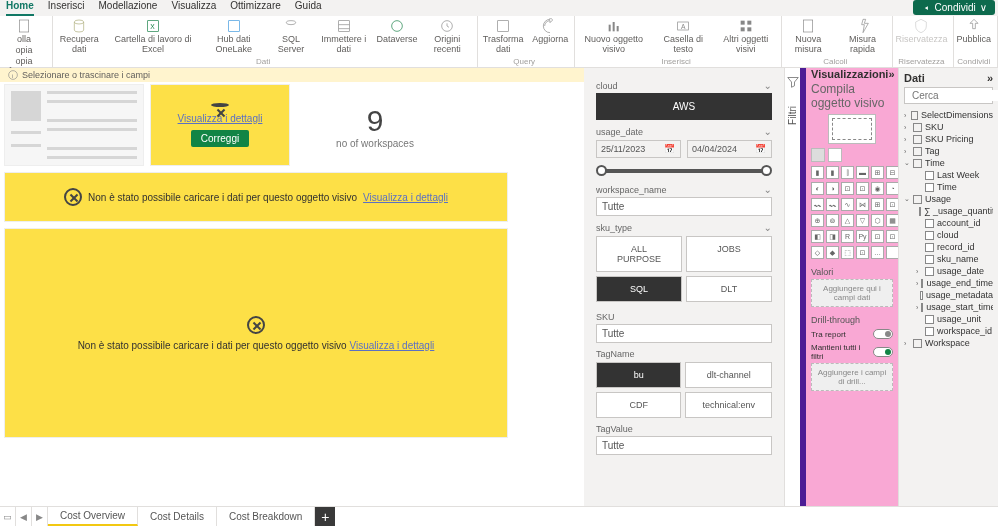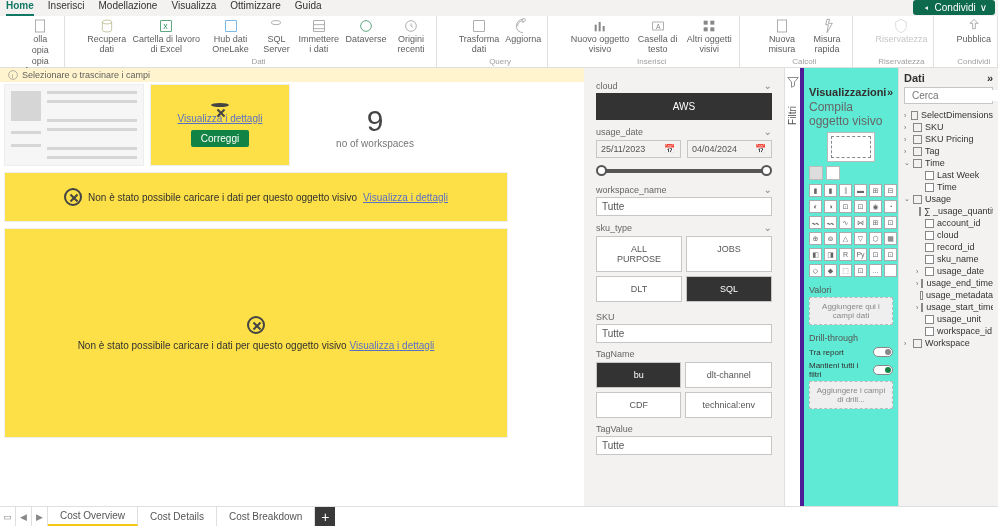--- a/index.html
+++ b/index.html
@@ -9,21 +9,21 @@
   .share-btn { position: absolute; top: 0; right: 3px; background: #0d6a4d; color: #fff; border-radius: 3px; padding: 2px 8px; font-size: 10px; display: flex; align-items: center; gap: 4px; }
   .share-btn svg { width: 10px; height: 10px; fill: #fff; }
 
   
   .menubar { display: flex; gap: 14px; padding: 0 6px; height: 16px; font-size: 10px; color: #323130; }
   .menubar .tab { cursor: pointer; padding-bottom: 2px; }
   .menubar .tab.active { color: #117865; border-bottom: 2px solid #117865; font-weight: 600; }
 
   
   .ribbon { background: #fff; border-bottom: 1px solid #e1dfdd; display: flex; height: 52px; }
-  .ribbon-group { border-right: 1px solid #e1dfdd; padding: 2px 6px 0 22px; display: flex; flex-direction: column; justify-content: space-between; }
+  .ribbon-group { border-right: 1px solid #e1dfdd; padding: 2px 6px 0 2px; display: flex; flex-direction: column; justify-content: space-between; }
   .ribbon-group-items { display: flex; gap: 6px; align-items: flex-start; }
   .ribbon-item { display: flex; flex-direction: column; align-items: center; gap: 1px; font-size: 9px; color: #605e5c; cursor: pointer; text-align: center; line-height: 1.1; }
   .ribbon-item.disabled { color: #c8c6c4; }
   .ribbon-item svg { width: 20px; height: 16px; }
   .ribbon-group-label { text-align: center; font-size: 8px; color: #a19f9d; padding-bottom: 1px; }
 
   
   .main { display: flex; height: 440px; }
 
   .canvas { flex: 1; background: #fff; position: relative; overflow: hidden; }
@@ -63,21 +63,21 @@
   .slider-knob { position: absolute; top: 3px; width: 11px; height: 11px; border: 2px solid #555; border-radius: 50%; background: #fff; }
   .btn-grid { display: grid; grid-template-columns: 1fr 1fr; gap: 4px; margin-top: 3px; }
   .btn-grid .b { border: 1px solid #c8c6c4; text-align: center; padding: 7px 16px; font-size: 9px; background: #fff; cursor: pointer; }
   .btn-grid .b.sel { background: #333; color: #fff; }
   .caret { font-size: 10px; color: #888; }
 
   
   .side-strip { width: 16px; background: #fff; border-left: 1px solid #e1dfdd; display: flex; flex-direction: column; align-items: center; padding-top: 8px; gap: 18px; }
   .side-strip .vlabel { writing-mode: vertical-rl; transform: rotate(180deg); font-size: 10px; color: #555; }
 
-  .viz-pane { width: 98px; background: #5eead4; border-left: 4px solid #4c1d95; padding: 18px 5px; }
+  .viz-pane { width: 98px; background: #f9a8d4; border-left: 6px solid #4c1d95; padding: 0 5px; }
   .pane-header { display: flex; justify-content: space-between; align-items: center; font-size: 11px; font-weight: 600; }
   .pane-sub { font-size: 12px; color: #666; margin-top: 2px; }
   .viz-sketch { width: 48px; height: 30px; margin: 4px auto; border: 1px solid #bbb; background: #fff; position: relative; }
   .viz-sketch::after { content: ""; position: absolute; inset: 3px; border: 1px dashed #888; }
   .toggle-row { display: flex; gap: 3px; margin: 4px 0; }
   .toggle-row .tg { width: 14px; height: 14px; border: 1px solid #bbb; background: #fff; }
   .toggle-row .tg.on { background: #ddd; }
   .viz-icons { display: grid; grid-template-columns: repeat(6, 1fr); gap: 3px 2px; margin-top: 4px; }
   .viz-icons .vi { width: 13px; height: 13px; background: #fff; border: 1px solid #aaa; display: flex; align-items: center; justify-content: center; font-size: 7px; color: #666; }
   .section-label { font-size: 9px; color: #555; margin-top: 8px; }
@@ -371,22 +371,22 @@
       </div>
     <div class="slot">Tutte</div>
 
     <div class="flabel">
         <span>sku_type</span>
         <span class="caret">⌄</span>
       </div>
     <div class="btn-grid" id="sku-type-grid">
         <div class="b">ALL PURPOSE</div>
         <div class="b">JOBS</div>
+        <div class="b sel">SQL</div>
         <div class="b">DLT</div>
-        <div class="b sel">SQL</div>
       </div>
 
     <div class="flabel" style="margin-top:10px">
         <span>SKU</span>
       </div>
     <div class="slot">Tutte</div>
 
     <div class="flabel">
         <span>TagName</span>
       </div>

